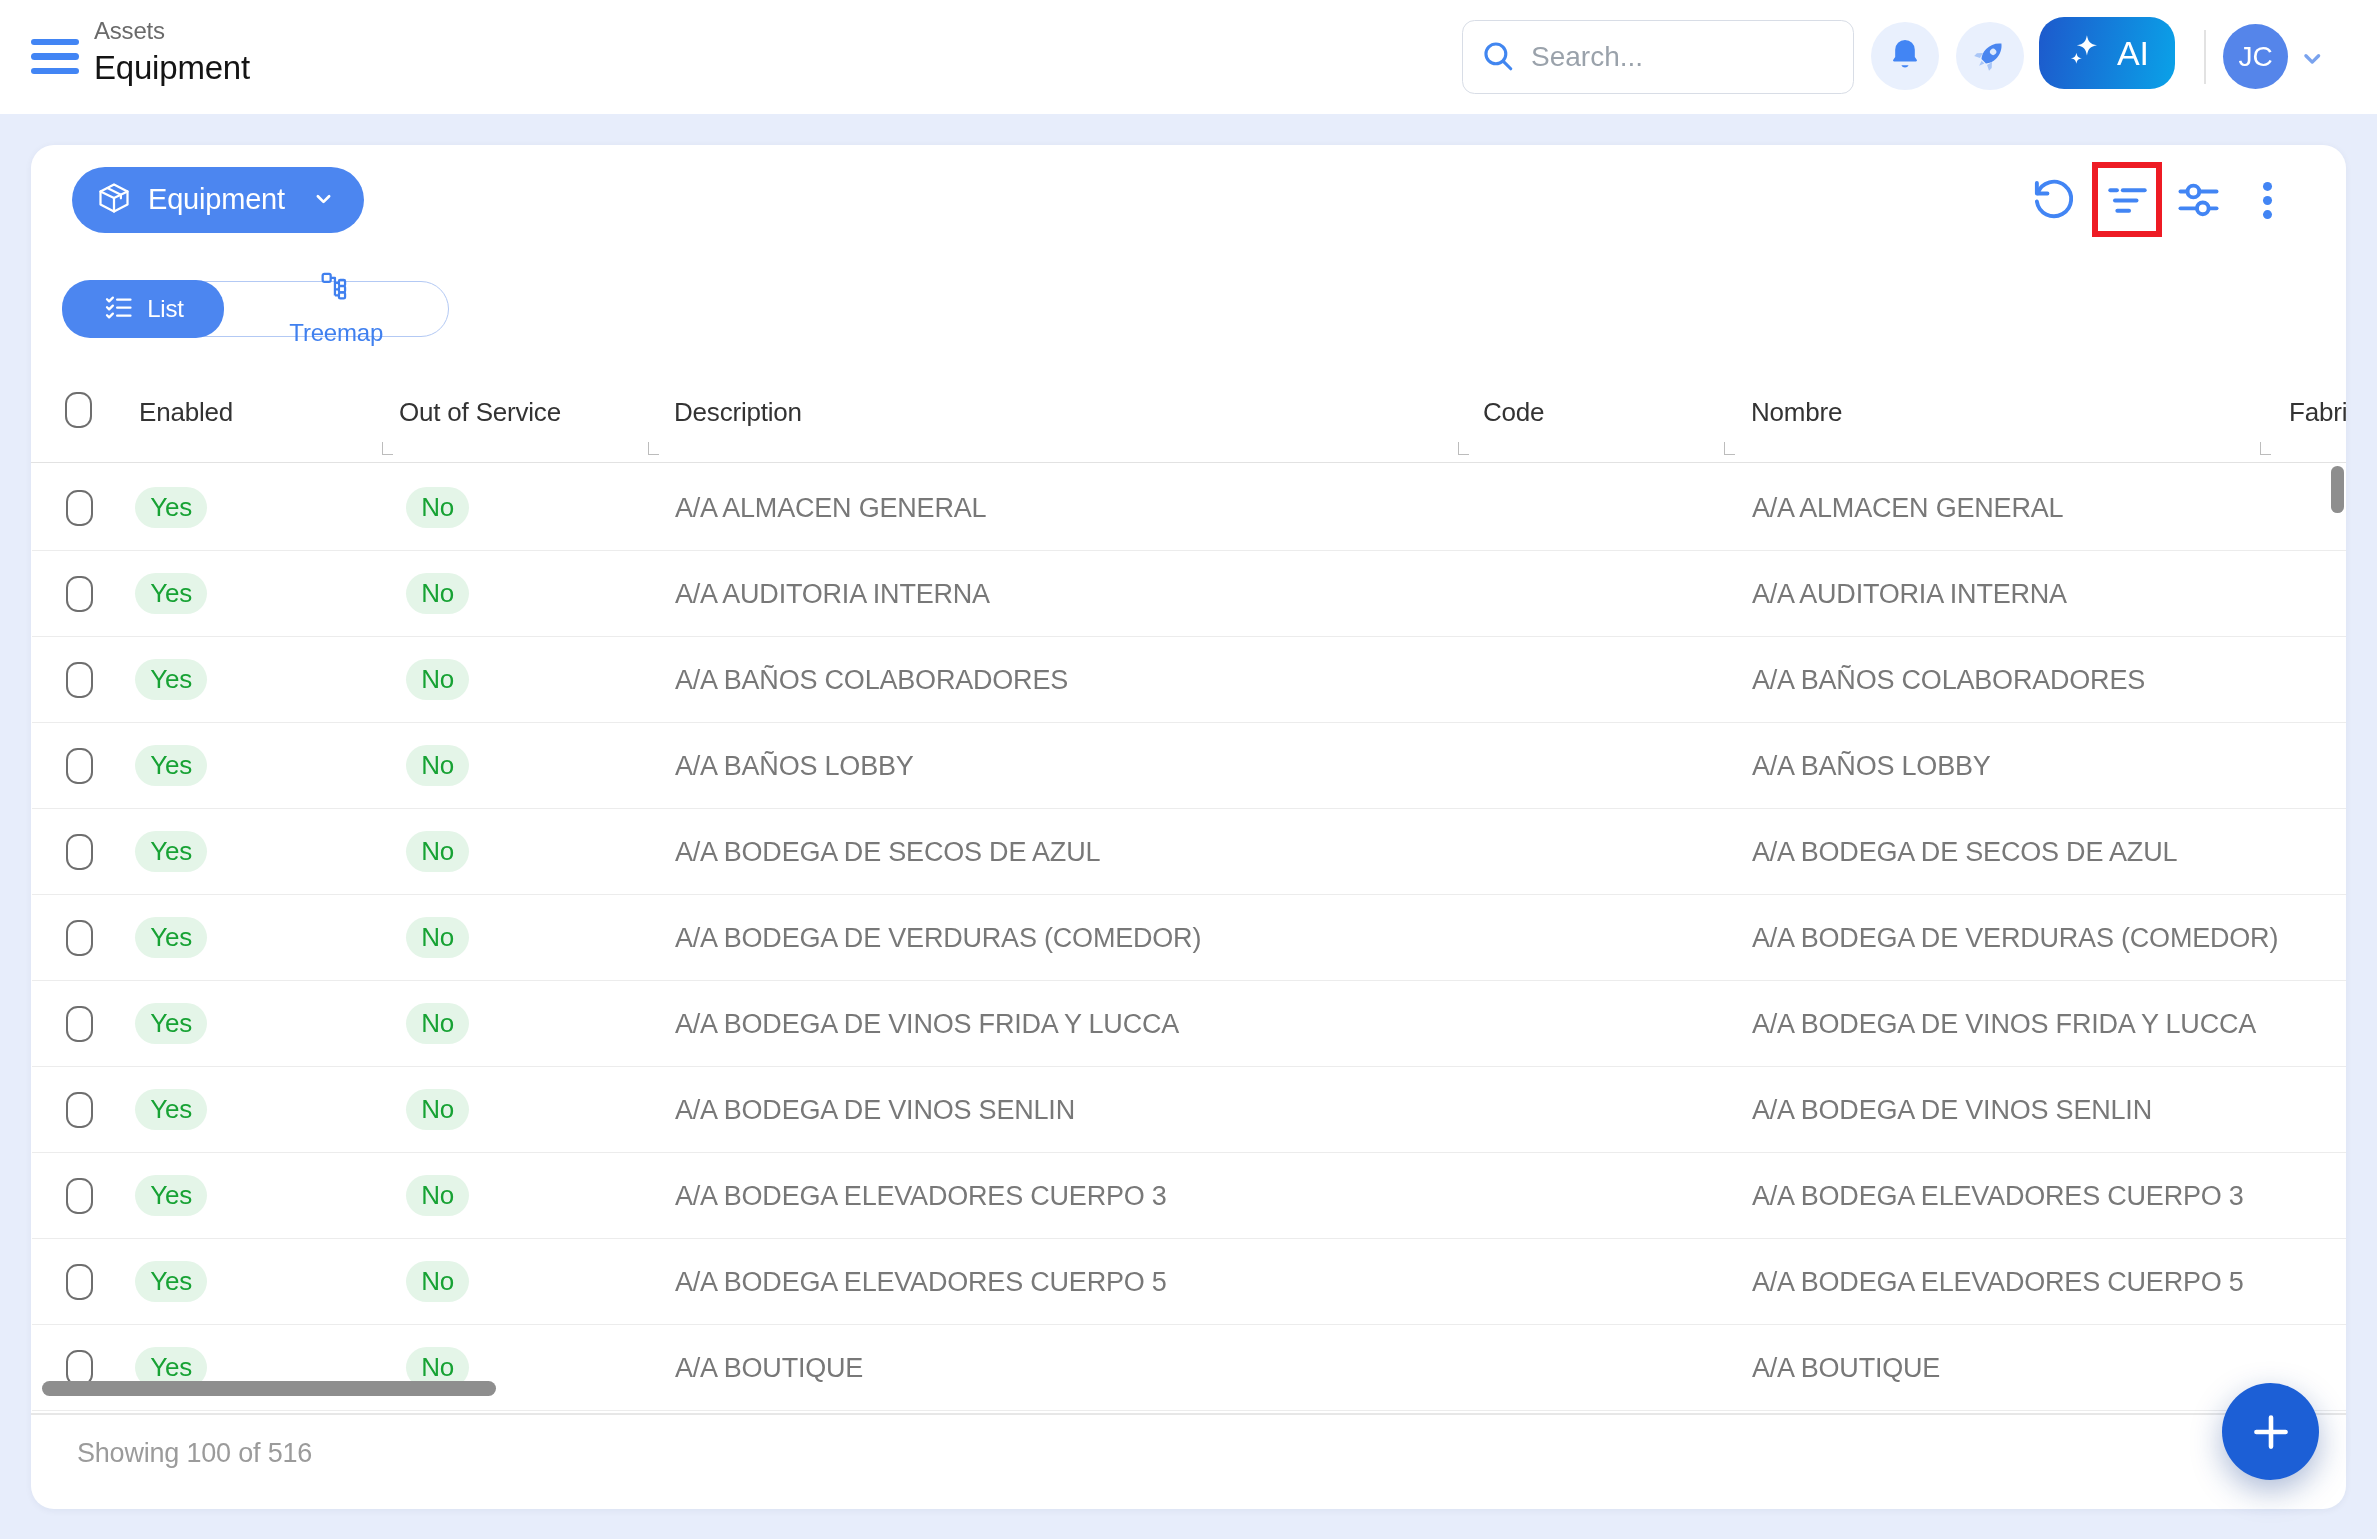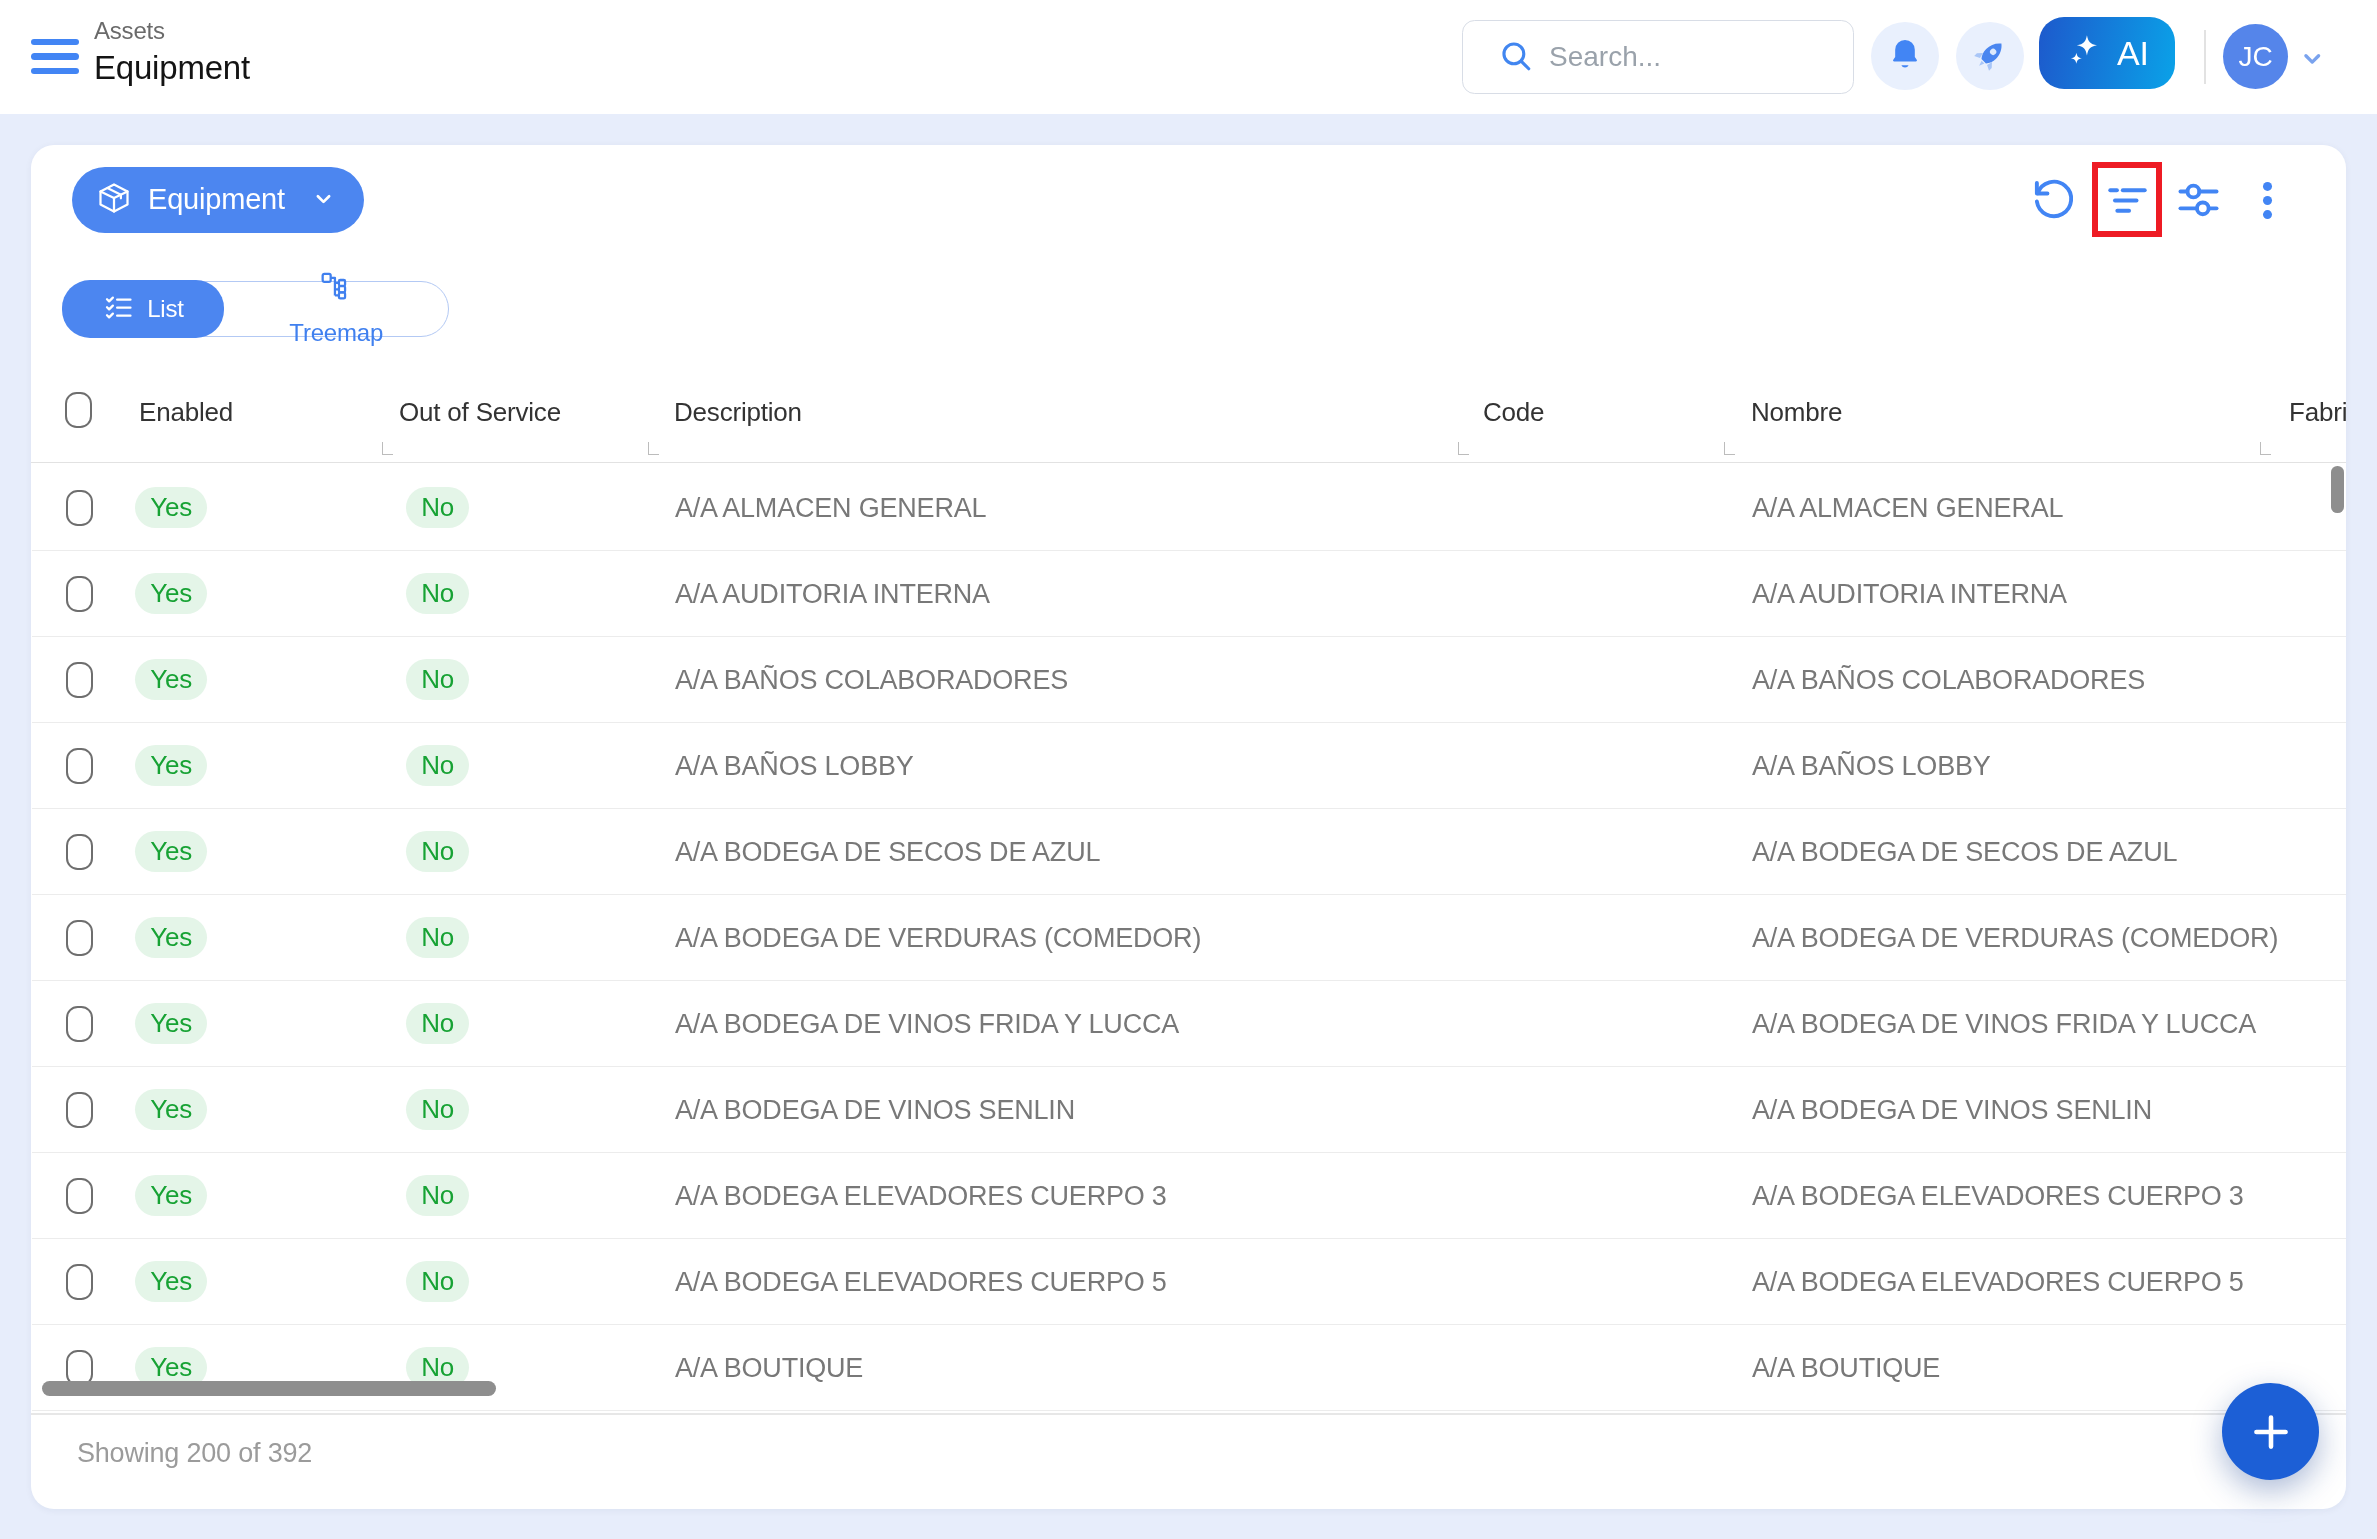--- a/index.html
+++ b/index.html
@@ -8,21 +8,21 @@
 
   
   .appbar { position:absolute; left:0; top:0; width:2377px; height:114px; background:#ffffff; z-index:5; }
   .hamburger { position:absolute; left:31px; top:39px; width:48px; height:36px; cursor:pointer; }
   .hamburger i { display:block; position:absolute; left:0; width:48px; height:6.3px; border-radius:3.6px; background:#4285f4; }
   .hamburger i:nth-child(1){top:0;} .hamburger i:nth-child(2){top:14.4px;} .hamburger i:nth-child(3){top:29px;}
   .crumbs { position:absolute; left:94px; top:16px; }
   .crumb-top { font-size:24px; color:#6a6a6a; line-height:30.5px; }
   .crumb-title { font-size:33px; color:#141414; font-weight:500; line-height:41px; }
 
-  .search { position:absolute; left:1462px; top:20px; width:392px; height:74px; border:1.8px solid #d8dde6; border-radius:12.6px; background:#fff; display:flex; align-items:center; padding:0 36px; }
+  .search { position:absolute; left:1462px; top:20px; width:392px; height:74px; border:1.8px solid #d8dde6; border-radius:12.6px; background:#fff; display:flex; align-items:center; padding:0 18px; }
   .search input { border:none; outline:none; font-size:28px; color:#333; width:100%; margin-left:16px; font-family:"Liberation Sans",sans-serif; background:transparent; }
   .search input::placeholder { color:#9aa2ab; }
 
   .circle-btn { position:absolute; width:68px; height:68px; border-radius:50%; background:#e9f0fd; display:flex; align-items:center; justify-content:center; cursor:pointer; }
   .btn-bell { left:1871px; top:22.4px; }
   .btn-rocket { left:1956px; top:22.4px; }
 
   .ai-btn { position:absolute; left:2039px; top:17px; width:136px; height:72px; border-radius:25px;
     background:linear-gradient(100deg,#1d59cc 0%,#0aa2e8 100%); display:flex; align-items:center; justify-content:center; gap:12.6px; cursor:pointer; }
   .ai-btn .lbl { color:#fff; font-size:34px; font-weight:500; }
@@ -345,21 +345,21 @@
     <span class="cell pos-desc">A/A BOUTIQUE</span>
     <span class="cell pos-code"></span>
     <span class="cell pos-nombre">A/A BOUTIQUE</span>
   </div>
 </div>
 
   <div class="vscroll"></div>
   <div class="hscroll"></div>
 
   <div class="foot-divider"></div>
-  <div class="foot-text">Showing 200 of 392</div>
+  <div class="foot-text">Showing 100 of 516</div>
 </div>
 
 <div class="fab">
   <svg width="50" height="50" viewBox="0 0 24 24">
       <path d="M12 5v14M5 12h14" stroke="#fff" stroke-width="2.2" stroke-linecap="round"></path>
     </svg>
 </div>
 
 
 </body></html>

